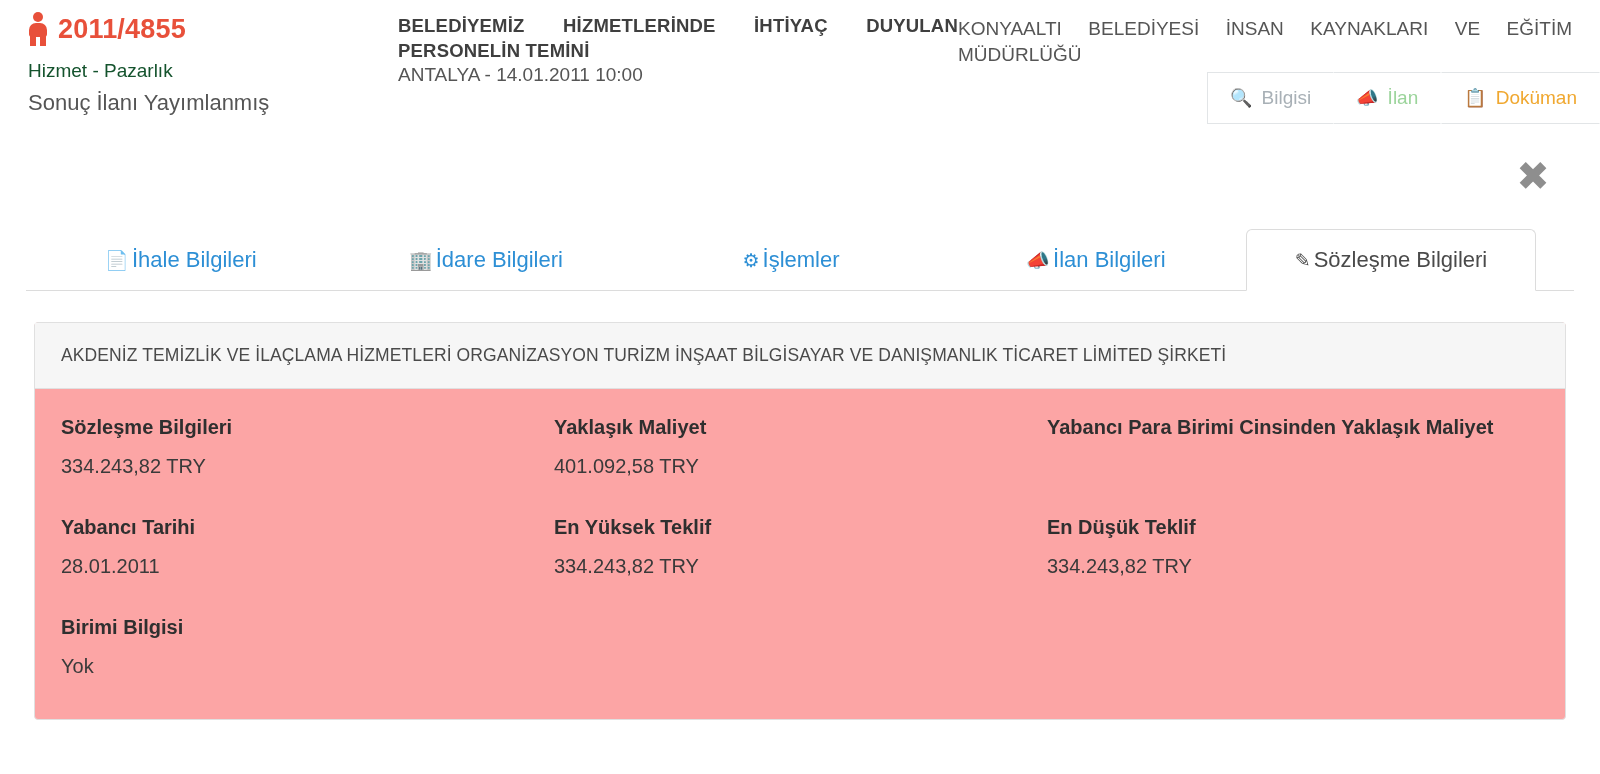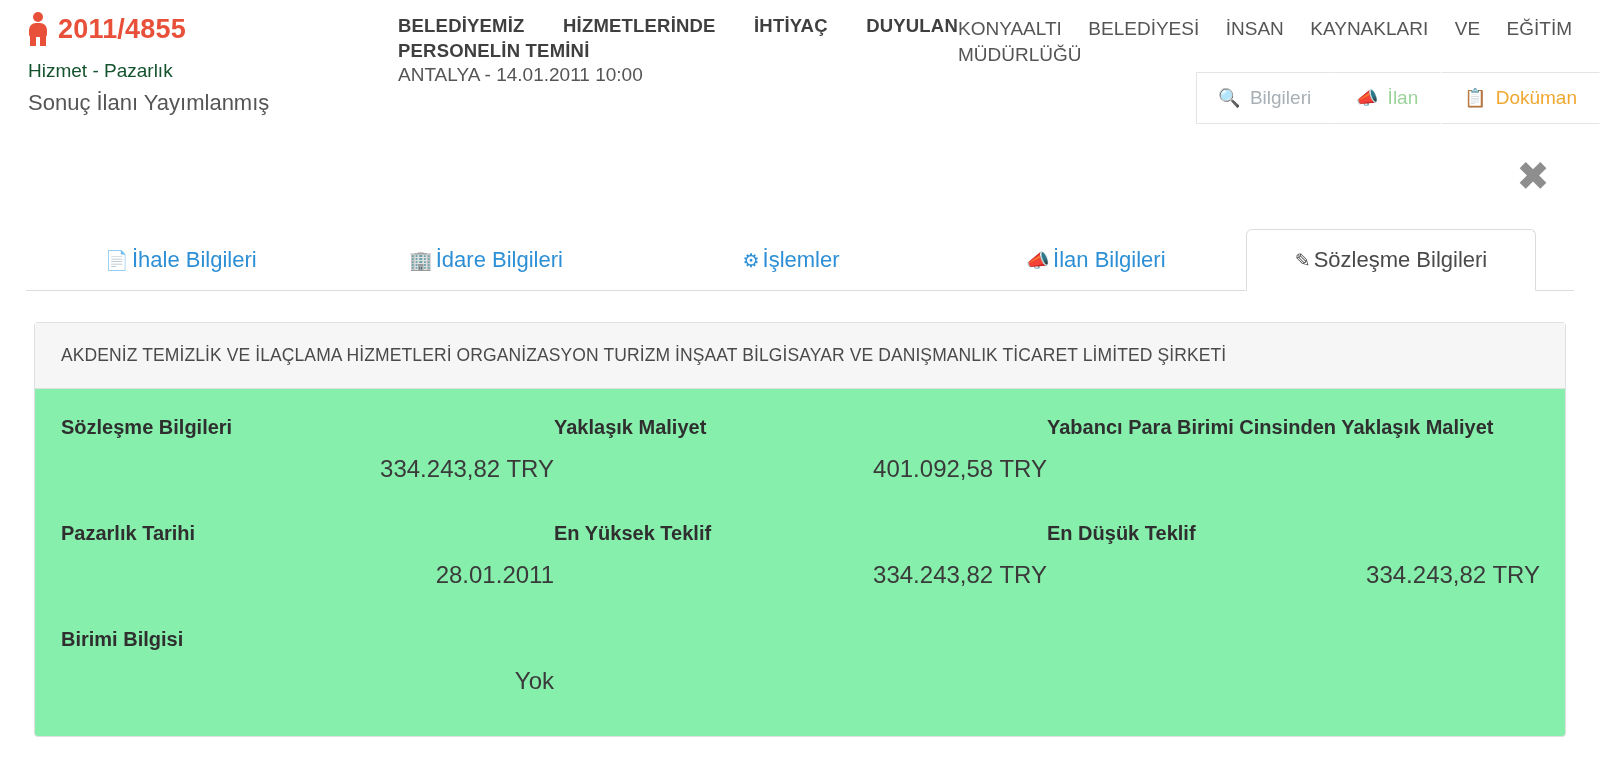--- a/index.html
+++ b/index.html
@@ -196,21 +196,21 @@
   .tab.active .tab-ico { color: #4a4a4a; }
 
   
   .panel {
     position: absolute;
     top: 322px;
     left: 34px;
     right: 34px;
     border: 1px solid #e0e0e0;
     border-radius: 4px;
-    background: #86efac;
+    background: #fca5a5;
     box-sizing: border-box;
   }
   .panel-head {
     background: #f6f6f6;
     border-bottom: 1px solid #e0e0e0;
     padding: 22px 26px;
     font-size: 17.5px;
     color: #4a4a4a;
     letter-spacing: .1px;
   }
@@ -225,25 +225,24 @@
     flex: none;
     padding-bottom: 8px;
   }
   .cell-label {
     font-size: 20px;
     font-weight: bold;
     color: #2f2f2f;
     line-height: 1.45;
   }
   .cell-value {
-    font-size: 24px;
+    font-size: 20px;
     color: #3a3a3a;
     margin-top: 10px;
     line-height: 1.45;
-    text-align: right;
   }
   .row-2 { margin-top: 24px; }
   .row-3 { margin-top: 24px; }
 </style>
 </head>
 <body>
 
 <div class="header">
   <div class="header-grid">
 
@@ -268,21 +267,21 @@
 
     <div class="col-right">
       <div class="authority">KONYAALTI BELEDİYESİ İNSAN KAYNAKLARI VE EĞİTİM MÜDÜRLÜĞÜ</div>
     </div>
 
   </div>
 
   <div class="actions">
     <div class="action-btn action-bilgiler">
       <span class="ico ico-search">🔍</span>
-      <span>Bilgileri</span>
+      <span>Bilgisi</span>
     </div>
     <div class="action-btn action-ilan">
       <span class="ico ico-megaphone">📣</span>
       <span>İlan</span>
     </div>
     <div class="action-btn action-dokuman">
       <span class="ico ico-docs">📋</span>
       <span>Doküman</span>
     </div>
   </div>
@@ -327,21 +326,21 @@
         <div class="cell-value">401.092,58 TRY</div>
       </div>
       <div class="cell">
         <div class="cell-label">Yabancı Para Birimi Cinsinden Yaklaşık Maliyet</div>
         <div class="cell-value"></div>
       </div>
     </div>
 
     <div class="row row-2">
       <div class="cell">
-        <div class="cell-label">Pazarlık Tarihi</div>
+        <div class="cell-label">Yabancı Tarihi</div>
         <div class="cell-value">28.01.2011</div>
       </div>
       <div class="cell">
         <div class="cell-label">En Yüksek Teklif</div>
         <div class="cell-value">334.243,82 TRY</div>
       </div>
       <div class="cell">
         <div class="cell-label">En Düşük Teklif</div>
         <div class="cell-value">334.243,82 TRY</div>
       </div>

